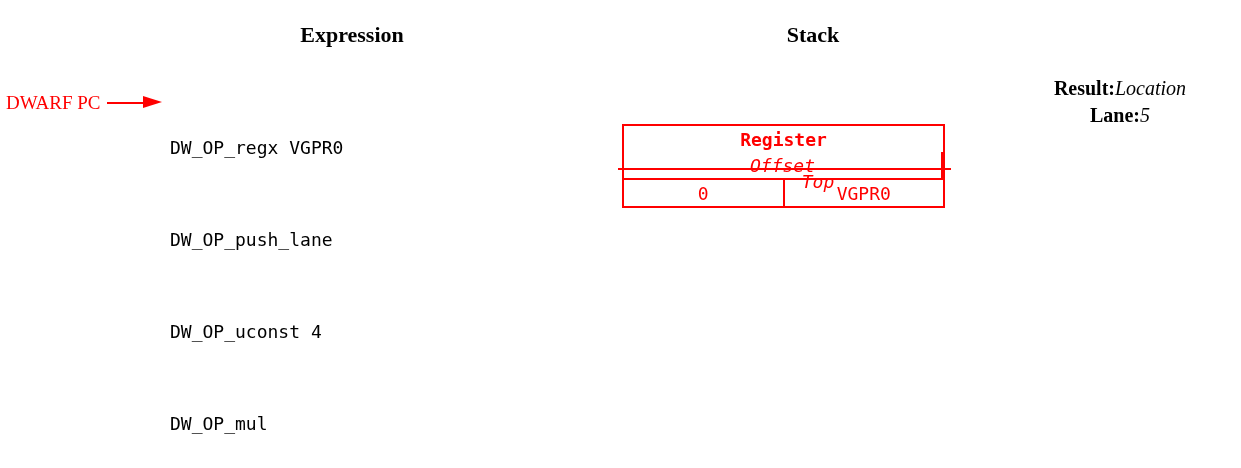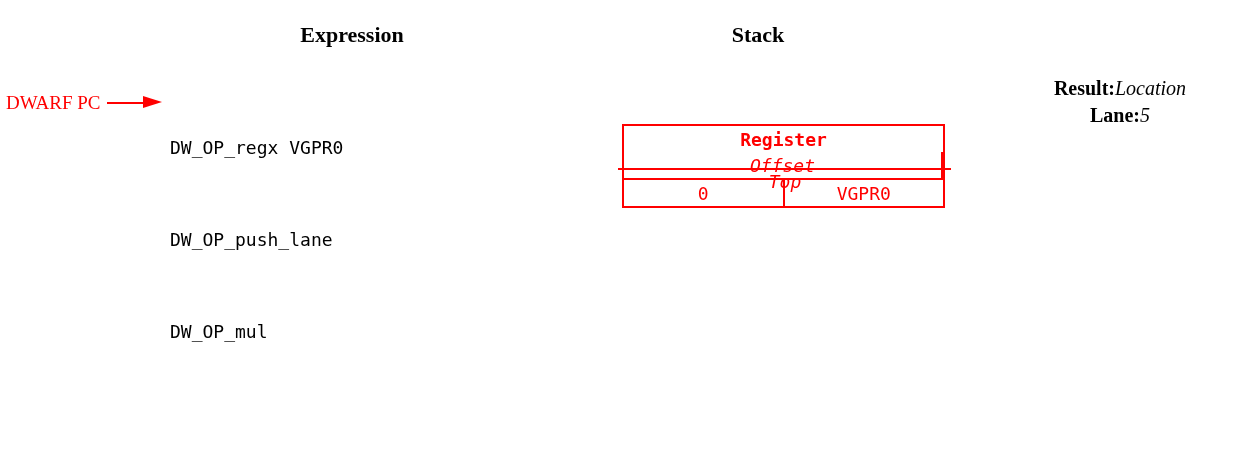--- a/index.html
+++ b/index.html
@@ -21,21 +21,21 @@
     top: 24px;
     width: 220px;
     text-align: center;
     font-family: "Liberation Serif", serif;
     font-weight: bold;
     font-size: 22px;
     line-height: 22px;
     color: var(--ink);
   }
   #expression-title { left: 242px; }
-  #stack-title      { left: 648px; }
+  #stack-title      { left: 703px; }
   #context-title    { left: 1008px; }
 
   
   .op-list {
     position: absolute;
     left: 170px;
     top: 72px;
     font-family: "DejaVu Sans Mono", monospace;
     font-size: 18px;
     line-height: 30.65px;
@@ -117,21 +117,21 @@
   .top-line {
     position: absolute;
     left: 618px;
     top: 168px;
     width: 333px;
     height: 2px;
     background: var(--red);
   }
   .top-label {
     position: absolute;
-    left: 675px;
+    left: 708px;
     top: 172px;
     width: 220px;
     text-align: center;
     font-family: "DejaVu Sans Mono", monospace;
     font-style: italic;
     font-size: 18px;
     line-height: 20px;
     color: var(--red);
   }
 
@@ -154,20 +154,21 @@
 <body>
 
 <div class="canvas">
 
   <div class="col-title" id="expression-title">Expression</div>
   <div class="col-title" id="stack-title">Stack</div>
 
   <div class="op-list">
     <div>DW_OP_regx VGPR0</div>
     <div>DW_OP_push_lane</div>
+    <div>DW_OP_uconst 4</div>
     <div>DW_OP_mul</div>
     
     
     
     
     
     
     
     
   </div>

